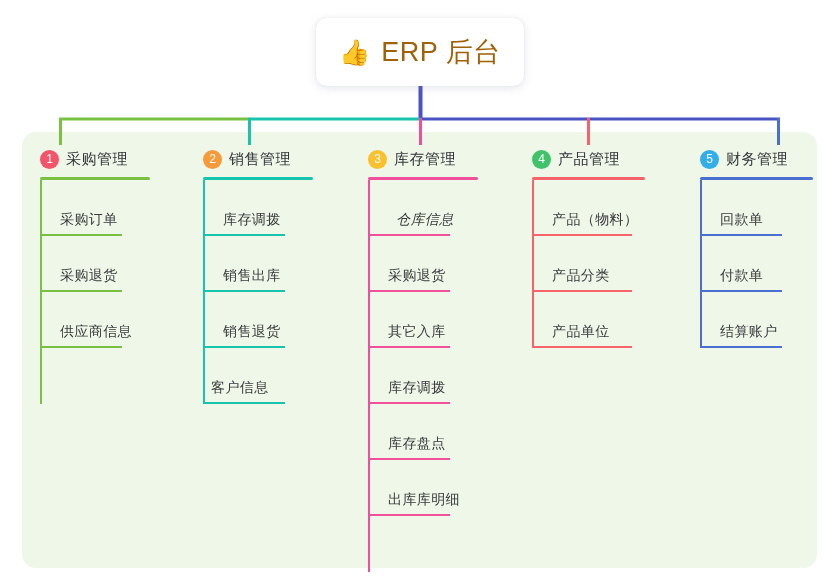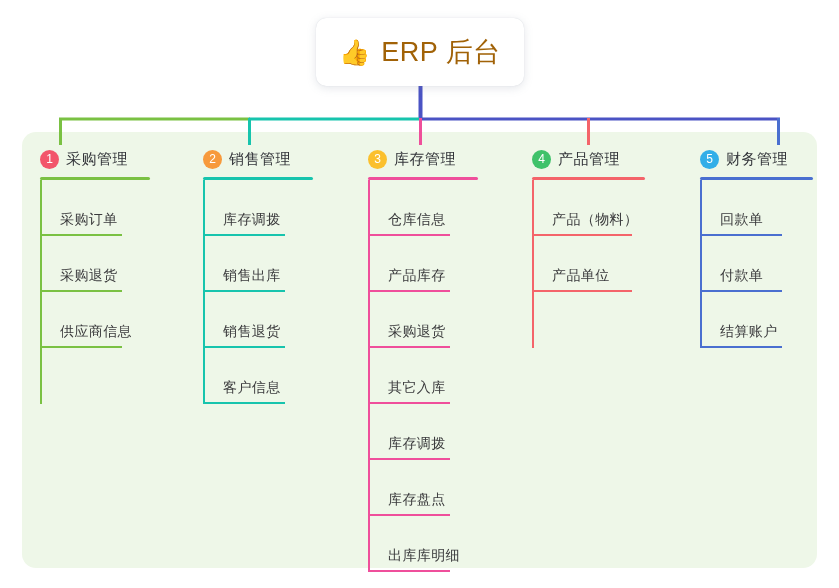--- a/index.html
+++ b/index.html
@@ -197,39 +197,35 @@
         </div>
         <div class="leaf">
           <div class="leaf-label" style="left: 20px;">销售出库</div>
           <div class="leaf-underline" style="width: 82px; background: rgb(23, 196, 173);"></div>
         </div>
         <div class="leaf">
           <div class="leaf-label" style="left: 20px; margin-top: 28px;">销售退货</div>
           <div class="leaf-underline" style="width: 82px; background: rgb(23, 196, 173);"></div>
         </div>
         <div class="leaf">
-          <div class="leaf-label" style="left: 20px; margin-top: 28px;">客户信息</div>
+          <div class="leaf-label" style="left: 8px; margin-top: 28px;">客户信息</div>
           <div class="leaf-underline" style="width: 82px; background: rgb(23, 196, 173);"></div>
         </div>
       </div>
     </div>
     <div class="column" style="left: 368px; top: 146px;">
       <div class="col-head">
         <span class="badge" style="background: rgb(251, 192, 45);">3</span>
         <span class="col-title">库存管理</span>
       </div>
       <div class="col-rule" style="width: 110px; background: rgb(239, 79, 155);"></div>
       <div class="leaf-list">
         <div class="leaf-spine" style="background: rgb(239, 79, 155); height: 392px;"></div>
         <div class="leaf">
-          <div class="leaf-label" style="left: 20px;">仓库信息</div>
-          <div class="leaf-underline" style="width: 82px; background: rgb(239, 79, 155);"></div>
-        </div>
-        <div class="leaf">
-          <div class="leaf-label" style="left: 20px;">产品库存</div>
+          <div class="leaf-label" style="left: 28px; font-style: italic;">仓库信息</div>
           <div class="leaf-underline" style="width: 82px; background: rgb(239, 79, 155);"></div>
         </div>
         <div class="leaf">
           <div class="leaf-label" style="left: 20px;">采购退货</div>
           <div class="leaf-underline" style="width: 82px; background: rgb(239, 79, 155);"></div>
         </div>
         <div class="leaf">
           <div class="leaf-label" style="left: 20px;">其它入库</div>
           <div class="leaf-underline" style="width: 82px; background: rgb(239, 79, 155);"></div>
         </div>
@@ -253,20 +249,24 @@
         <span class="col-title">产品管理</span>
       </div>
       <div class="col-rule" style="width: 113px; background: rgb(244, 100, 106);"></div>
       <div class="leaf-list">
         <div class="leaf-spine" style="background: rgb(244, 100, 106); height: 168px;"></div>
         <div class="leaf">
           <div class="leaf-label" style="left: 20px;">产品（物料）</div>
           <div class="leaf-underline" style="width: 100px; background: rgb(244, 100, 106);"></div>
         </div>
         <div class="leaf">
+          <div class="leaf-label" style="left: 20px;">产品分类</div>
+          <div class="leaf-underline" style="width: 100px; background: rgb(244, 100, 106);"></div>
+        </div>
+        <div class="leaf">
           <div class="leaf-label" style="left: 20px; margin-top: 23px;">产品单位</div>
           <div class="leaf-underline" style="width: 100px; background: rgb(244, 100, 106);"></div>
         </div>
       </div>
     </div>
     <div class="column" style="left: 700px; top: 146px;">
       <div class="col-head">
         <span class="badge" style="background: rgb(50, 174, 232);">5</span>
         <span class="col-title">财务管理</span>
       </div>

